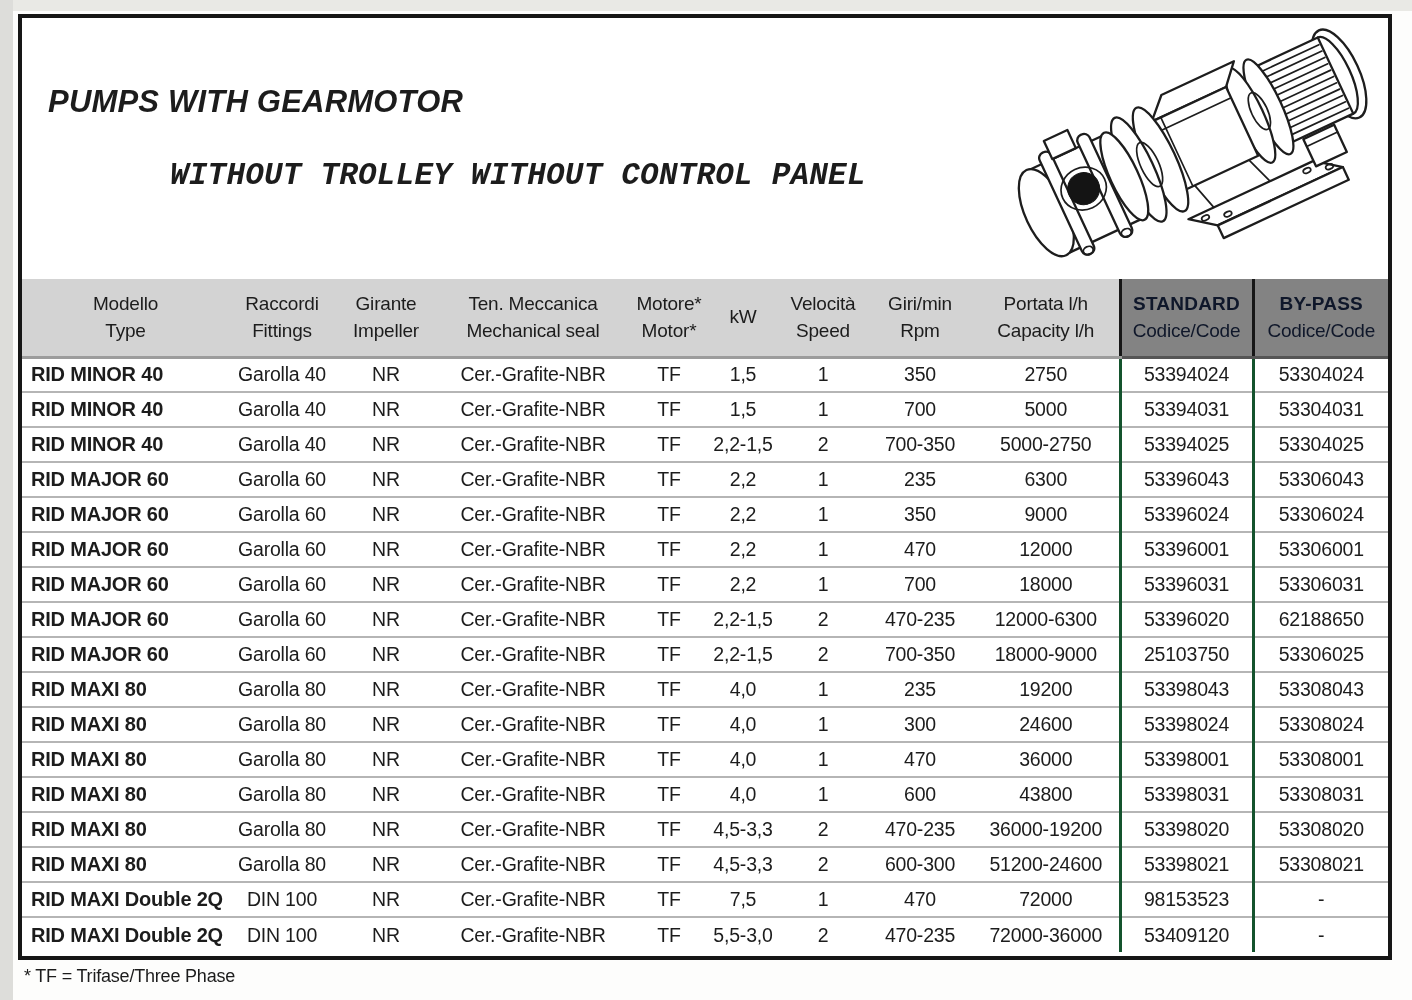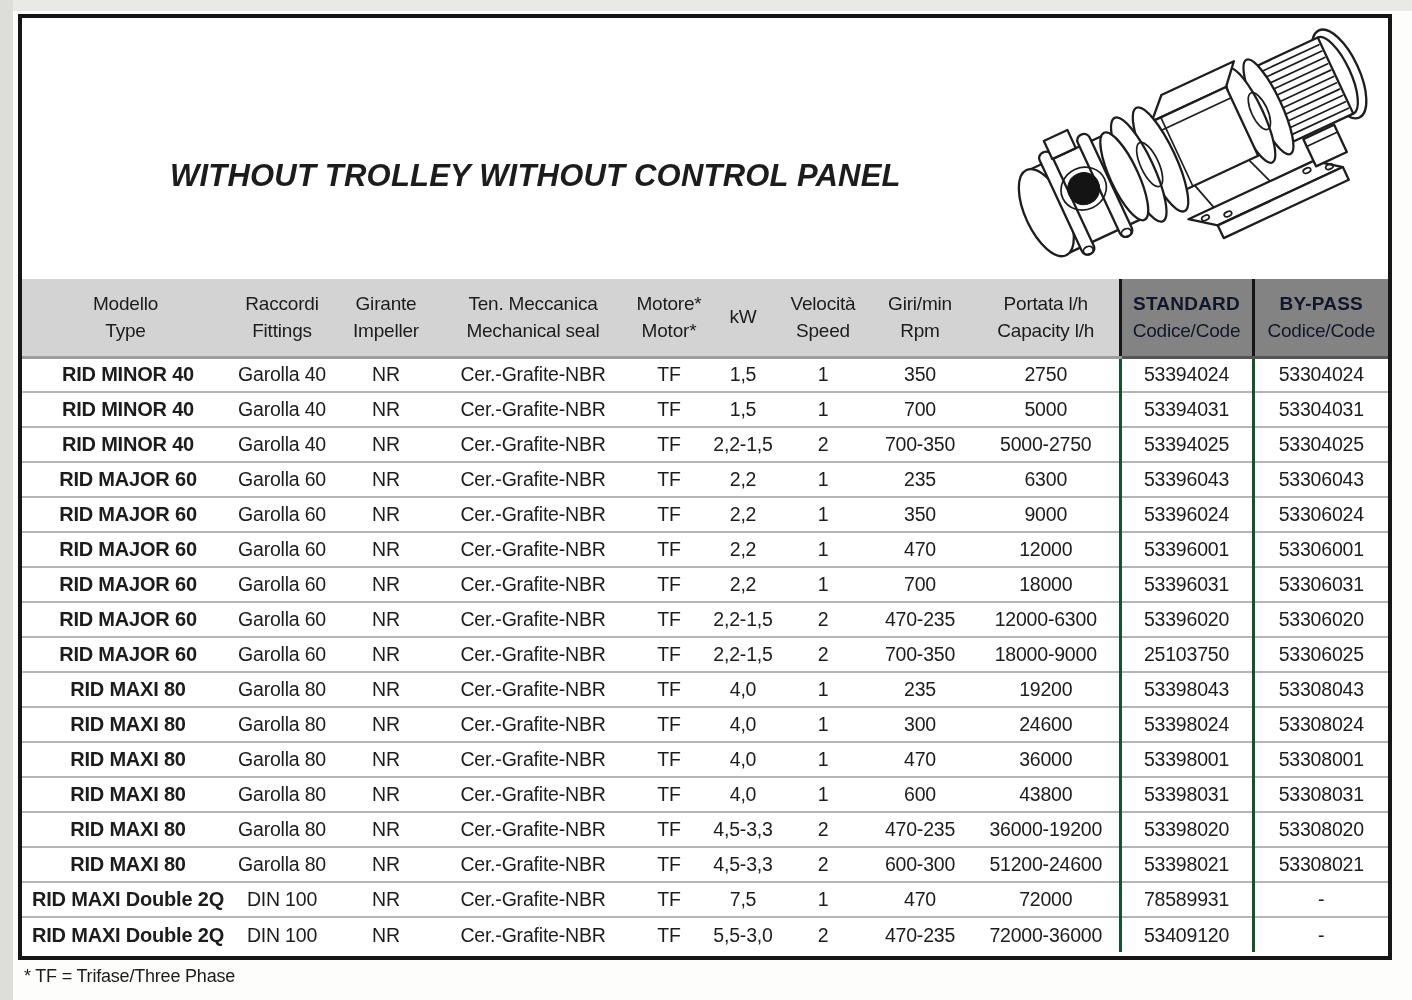--- a/index.html
+++ b/index.html
@@ -23,21 +23,21 @@
   }
 
   .title1 {
     position:absolute; left:26px; top:66px;
     font-size:31px; font-weight:bold; font-style:italic;
     letter-spacing:0.2px; white-space:nowrap;
   }
   .title2 {
     position:absolute; left:148px; top:140px;
     font-size:31px; font-weight:bold; font-style:italic;
-    letter-spacing:0.2px; white-space:nowrap;
+    letter-spacing:0.2px; white-space:nowrap;font-family:Liberation Mono, monospace;
   }
 
   .illustration {
     position:absolute; right:6px; top:6px;
     width:392px; height:250px;
   }
   .illustration svg { width:100%; height:100%; }
 
   table.spec-table {
     position:absolute; left:0; top:261px;
@@ -64,21 +64,21 @@
 
   .spec-table td {
     height:35px; padding:0 2px;
     font-size:19.5px; text-align:center;
     border-top:2px solid #b5b5b5;
     letter-spacing:-0.2px;
     white-space:nowrap; overflow:hidden;
   }
   .spec-table tbody tr:first-child td { border-top:none; }
   .spec-table td.col-modello {
-    text-align:center; padding-left:9px; font-weight:bold; font-size:20px;
+    text-align:left; padding-left:9px; font-weight:bold; font-size:20px;
   }
   .spec-table td.col-standard, .spec-table td.col-bypass {
     border-left:3px solid #14532d;
     text-align:center;
   }
 
   .footnote {
     position:absolute; left:24px; top:966px;
     font-size:18px; letter-spacing:-0.2px;
   }
@@ -89,20 +89,21 @@
   .dk { fill:#141414; stroke:#141414; }
 </style>
 </head>
 <body>
 
 <div class="scan-edge-top"></div>
 <div class="scan-edge-left"></div>
 
 <div class="frame">
 
+  <div class="title1">PUMPS WITH GEARMOTOR</div>
   <div class="title2">WITHOUT TROLLEY WITHOUT CONTROL PANEL</div>
 
   <div class="illustration">
     <svg viewBox="0 0 392 250">
       <g transform="rotate(-25 195 124)">
 
         <polygon class="d" points="168,190 306,190 330,208 192,208"></polygon>
         <polygon class="d" points="192,208 330,208 330,222 192,222"></polygon>
         <ellipse class="dl" cx="184" cy="196" rx="4" ry="2.4"></ellipse>
         <ellipse class="dl" cx="296" cy="196" rx="4" ry="2.4"></ellipse>
@@ -318,21 +319,21 @@
           <td class="col-modello">RID MAJOR 60</td>
           <td class="col-raccordi">Garolla 60</td>
           <td class="col-girante">NR</td>
           <td class="col-meccanica">Cer.-Grafite-NBR</td>
           <td class="col-motore">TF</td>
           <td class="col-kw">2,2-1,5</td>
           <td class="col-velocita">2</td>
           <td class="col-giri">470-235</td>
           <td class="col-portata">12000-6300</td>
           <td class="col-standard">53396020</td>
-          <td class="col-bypass">53306020</td>
+          <td class="col-bypass">62188650</td>
         </tr>
         <tr>
           <td class="col-modello">RID MAJOR 60</td>
           <td class="col-raccordi">Garolla 60</td>
           <td class="col-girante">NR</td>
           <td class="col-meccanica">Cer.-Grafite-NBR</td>
           <td class="col-motore">TF</td>
           <td class="col-kw">2,2-1,5</td>
           <td class="col-velocita">2</td>
           <td class="col-giri">700-350</td>
@@ -421,21 +422,21 @@
         <tr>
           <td class="col-modello">RID MAXI Double 2Q</td>
           <td class="col-raccordi">DIN 100</td>
           <td class="col-girante">NR</td>
           <td class="col-meccanica">Cer.-Grafite-NBR</td>
           <td class="col-motore">TF</td>
           <td class="col-kw">7,5</td>
           <td class="col-velocita">1</td>
           <td class="col-giri">470</td>
           <td class="col-portata">72000</td>
-          <td class="col-standard">78589931</td>
+          <td class="col-standard">98153523</td>
           <td class="col-bypass">-</td>
         </tr>
         <tr>
           <td class="col-modello">RID MAXI Double 2Q</td>
           <td class="col-raccordi">DIN 100</td>
           <td class="col-girante">NR</td>
           <td class="col-meccanica">Cer.-Grafite-NBR</td>
           <td class="col-motore">TF</td>
           <td class="col-kw">5,5-3,0</td>
           <td class="col-velocita">2</td>

